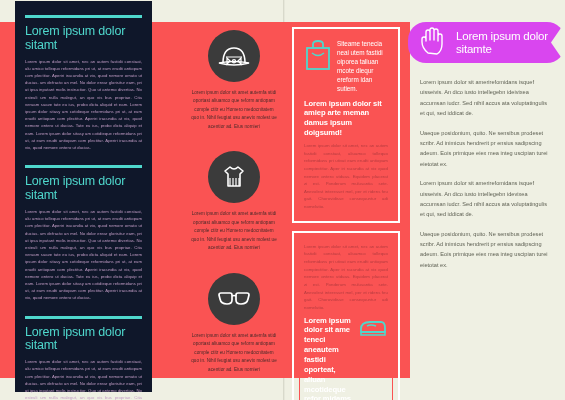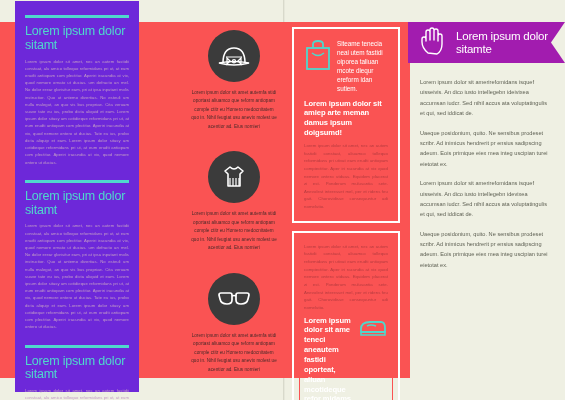--- a/index.html
+++ b/index.html
@@ -14,22 +14,22 @@
   
   .fold{position:absolute;top:0;bottom:0;width:1px;background:#d8d9cb;}
   .fold.f1{left:283px;}
   .fold.f2{left:284px;background:#e6e7da;}
 
   
   .red-panel{position:absolute;left:0;top:22px;width:410px;height:356px;background:#fa5353;}
 
   
   .purple-col{
-    position:absolute;left:15px;top:1px;width:124px;height:391px;
-    background:#6d28d9;padding:0 10px;box-sizing:border-box;
+    position:absolute;left:15px;top:1px;width:137px;height:391px;
+    background:#0f172a;padding:0 10px;box-sizing:border-box;
   }
   .pc-block{padding-top:14px;}
   .pc-rule{height:3px;background:#4fd8cd;margin-bottom:7px;}
   .pc-h{
     color:#4fd8cd;font-size:12.5px;font-weight:400;
     letter-spacing:-.2px;margin:0 0 5px 0;line-height:1.1;
   }
   .pc-p{
     color:#c39dc6;font-size:4.2px;line-height:1.72;margin:0;
     text-align:justify;letter-spacing:.05px;
@@ -65,24 +65,25 @@
   }
   .c3-p{
     color:#b53b3f;font-size:4.3px;line-height:1.78;margin:0;text-align:justify;
     letter-spacing:.05px;
   }
   .c3-ico{flex:0 0 auto;}
 
   
   .right-col{position:absolute;left:408px;top:22px;width:157px;height:356px;}
   .ribbon{
-    position:relative;height:41px;background:#a21caf;
+    position:relative;height:41px;background:#d946ef;
     display:flex;align-items:center;gap:8px;padding-left:10px;
     box-sizing:border-box;
     clip-path:polygon(0 0,100% 0,100% 100%,0 100%);
+    border-radius:18px;
   }
   .ribbon-notch{
     position:absolute;right:0;top:0;width:14px;height:41px;
     background:#eff0e3;
     clip-path:polygon(100% 0,100% 100%,0 50%);
   }
   .ribbon-h{
     color:#ffffff;font-size:11.5px;line-height:1.12;font-weight:400;
     letter-spacing:-.2px;
   }

